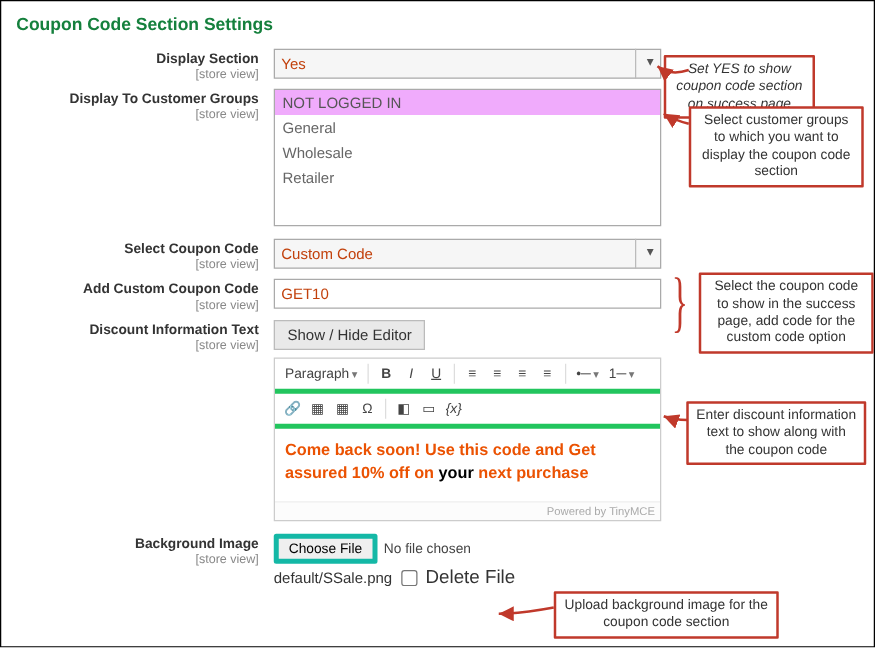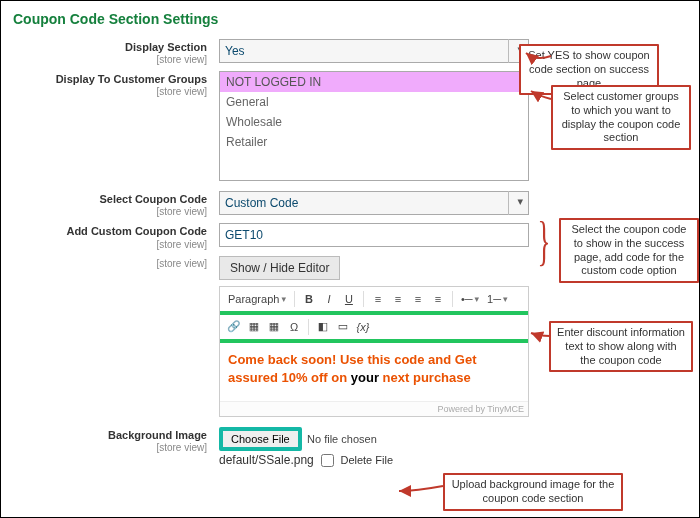--- a/index.html
+++ b/index.html
@@ -4,21 +4,21 @@
 <style>
   * { box-sizing: border-box; }
   html, body { margin: 0; padding: 0; font-family: Arial, Helvetica, sans-serif; font-size: 12px; color: #333; background: #fff; }
   .wrap { width: 700px; height: 518px; position: relative; border: 1px solid #000; padding: 10px 12px 8px 12px; overflow: hidden; }
   .title { font-weight: bold; color: #15803d; font-size: 14px; margin-bottom: 12px; }
   .row { display: flex; align-items: flex-start; margin-bottom: 6px; }
   .lab { width: 206px; text-align: right; padding-right: 12px; padding-top: 2px; }
   .lab .name { color: #333; font-weight: bold; font-size: 11px; display: block; line-height: 1.2; }
   .lab .scope { color: #888; font-size: 10px; display: block; }
   .ctrl { width: 310px; }
-  select, input[type=text] { width: 100%; font-size: 12px; padding: 4px 5px; border: 1px solid #aaa; background: #fff; color: #0c4a6e; }
+  select, input[type=text] { width: 100%; font-size: 12px; padding: 4px 5px; border: 1px solid #aaa; background: #fff; color: #c2410c; }
   select { background: #f6f6f6; appearance: none; padding-right: 20px; }
   .sel-wrap { position: relative; }
   .sel-wrap::after { content: "▾"; position: absolute; right: 6px; top: 4px; color: #555; font-size: 11px; pointer-events: none; }
   .sel-wrap::before { content: ""; position: absolute; right: 0; top: 0; bottom: 0; width: 20px; border-left: 1px solid #bbb; pointer-events: none;}
   .multiselect { border: 1px solid #aaa; height: 110px; background: #fff; }
   .multiselect .active { background: #f0abfc; color: #555; padding: 3px 6px; }
   .multiselect .opt { padding: 3px 6px; color: #666; }
   .btn { background: #e9e9e9; border: 1px solid #bbb; padding: 4px 10px; font-size: 12px; color: #333; cursor: pointer; }
   .editor { border: 1px solid #ccc; background: #fff; margin-top: 6px; }
   .toolbar { border-bottom: 4px solid #22c55e; padding: 2px 4px; display: flex; align-items: center; flex-wrap: wrap; gap: 0; }
@@ -28,21 +28,21 @@
   .sep { width: 1px; height: 16px; background: #ddd; margin: 0 4px; }
   .ed-body { padding: 8px; font-size: 13px; min-height: 58px; }
   .ed-body .txt { color: #eb5202; font-weight: bold; line-height: 1.4; }
   .ed-body .txt .k { color: #000; }
   .ed-foot { text-align: right; font-size: 9px; color: #aaa; padding: 2px 4px; border-top: 1px solid #eee; background: #fcfcfc; }
   .fileblk { line-height: 1.5; }
   .filebtn { background: #efefef; border: 4px solid #14b8a6; padding: 2px 8px; font-size: 11px; cursor: pointer; border-radius: 2px;}
   .nofile { color: #444; font-size: 11px; margin-left: 2px; }
   .fname { font-size: 12px; color: #333; }
   .cbx { vertical-align: middle; }
-  .dlbl { font-size: 11px; margin-top: 44px; }
+  .dlbl { font-size: 15px; margin-top: 44px; }
 
   .callout { position: absolute; border: 2px solid #c0392b; background: #fff; color: #333; font-size: 11px; padding: 3px 6px; text-align: center; line-height: 1.25; border-radius: 1px;}
   .brace { position: absolute; color: #c0392b; font-size: 54px; line-height: 0.8; font-family: "Times New Roman", serif; transform: scaleX(0.5); }
   .u { text-decoration: underline; }
   .b { font-weight: bold; }
   .i { font-style: italic; }
 </style>
 </head>
 <body>
 
@@ -97,20 +97,21 @@
       <span class="name">Add Custom Coupon Code</span>
       <span class="scope">[store view]</span>
     </div>
     <div class="ctrl">
       <input type="text" value="GET10" style="">
     </div>
   </div>
 
   <div class="row">
     <div class="lab">
+      <span class="name">Discount Information Text</span>
       <span class="scope">[store view]</span>
     </div>
     <div class="ctrl">
       <button class="btn">Show / Hide Editor</button>
       <div class="editor">
         <div class="toolbar">
           <span class="tsel">Paragraph</span>
           <span class="sep"></span>
           <span class="tbtn b">B</span>
           <span class="tbtn i">I</span>
@@ -155,21 +156,21 @@
         <span class="nofile">No file chosen</span>
       </div>
       <div>
         <span class="fname">default/SSale.png</span>
         <input type="checkbox" class="cbx" style="">
         <span class="dlbl">Delete File</span>
       </div>
     </div>
   </div>
 
-  <div class="callout" style="top:43px; left:518px; width:140px;">Set YES to show coupon code section on success page</div>
+  <div class="callout" style="top:43px; left:530px; width:121px;font-style:italic;">Set YES to show coupon code section on success page</div>
   <div class="callout" style="top:84px; left:550px; width:140px;">Select customer groups to which you want to display the coupon code section</div>
   <div class="callout" style="top:217px; left:558px; width:140px;">Select the coupon code to show in the success page, add code for the custom code option</div>
   <div class="callout" style="top:320px; left:548px; width:144px;">Enter discount information text to show along with the coupon code</div>
   <div class="callout" style="top:472px; left:442px; width:180px;">Upload background image for the coupon code section</div>
 
   <svg width="700" height="518" style="position:absolute;top:0;left:0;pointer-events:none;">
     <defs>
       <marker id="ah" markerWidth="8" markerHeight="8" refX="6" refY="3" orient="auto">
         <path d="M0,0 L6,3 L0,6 Z" fill="#c0392b"></path>
       </marker>

